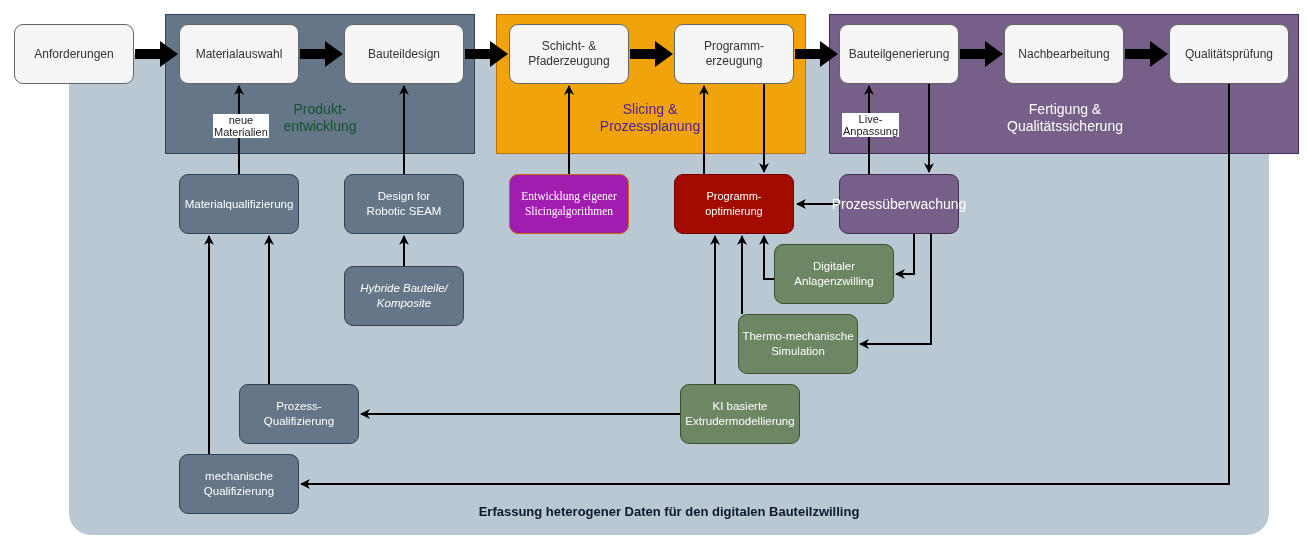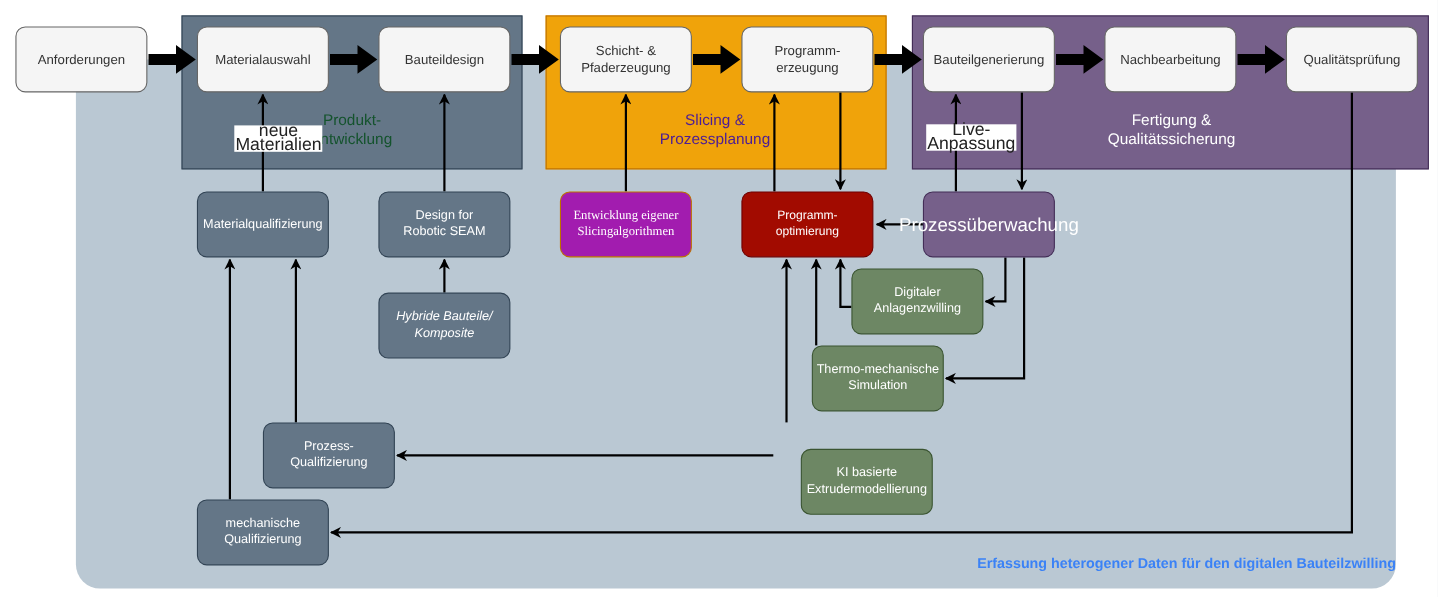--- a/index.html
+++ b/index.html
@@ -8,25 +8,25 @@
   .group { position:absolute; box-sizing:border-box; border:1px solid #3a3a4a; }
   .g-prod { left:165px; top:14px; width:310px; height:140px; background:#647687; border-color:#314354; }
   .g-slice { left:496px; top:14px; width:310px; height:140px; background:#f0a30a; border-color:#bd7000; }
   .g-fert { left:829px; top:14px; width:470px; height:140px; background:#76608a; border-color:#432d57; }
   .glabel { position:absolute; font-size:14px; text-align:center; line-height:17px; white-space:pre; }
   .box { position:absolute; box-sizing:border-box; width:120px; height:60px; border-radius:9px; display:flex; align-items:center; justify-content:center; text-align:center; font-size:12px; line-height:15px; white-space:pre; }
   .light { background:#f5f5f5; border:1px solid #666666; color:#333333; }
   .slate { background:#647687; border:1px solid #314354; color:#ffffff; font-size:11.5px; }
   .orange { background:#a21caf; border:1px solid #bd7000; color:#ffffff; font-size:11.5px;font-family:Liberation Serif, serif; }
   .red { background:#a20025; border:1px solid #6f0000; color:#ffffff; font-size:11px; background:#a20b00; }
-  .purple { background:#76608a; border:1px solid #432d57; color:#ffffff; font-size:17px; }
+  .purple { background:#76608a; border:1px solid #432d57; color:#ffffff; font-size:14px; }
   .green { background:#6d8764; border:1px solid #3a5431; color:#ffffff; font-size:11.5px; }
-  .edge-label { position:absolute; background:#ffffff; font-size:16px; line-height:12px; text-align:center; white-space:pre; color:#222; padding:0 1px; }
+  .edge-label { position:absolute; background:#ffffff; font-size:11px; line-height:12px; text-align:center; white-space:pre; color:#222; padding:0 1px; }
   svg.edges { position:absolute; left:0; top:0; width:1307px; height:543px; pointer-events:none; }
-  .footer { position:absolute; left:69px; width:1200px; top:504px; text-align:right; font-size:13px; font-weight:bold; color:#3b82f6; }
+  .footer { position:absolute; left:69px; width:1200px; top:504px; text-align:center; font-size:13px; font-weight:bold; color:#0f172a; }
 </style>
 </head>
 <body>
 
 <div class="bg"></div>
 
 <div class="group g-prod"></div>
 <div class="group g-slice"></div>
 <div class="group g-fert"></div>
 
@@ -100,18 +100,18 @@
 Slicingalgorithmen</div>
 <div class="box red" style="left:674px; top:174px;">Programm-
 optimierung</div>
 <div class="box purple" style="left:839px; top:174px;">Prozessüberwachung</div>
 <div class="box green" style="left:774px; top:244px;">Digitaler
 Anlagenzwilling</div>
 <div class="box green" style="left:738px; top:314px;">Thermo-mechanische
 Simulation</div>
 <div class="box slate" style="left:239px; top:384px;">Prozess-
 Qualifizierung</div>
-<div class="box green" style="left:728px; top:384px;margin-top:24px;">KI basierte
+<div class="box green" style="left:680px; top:384px;">KI basierte
 Extrudermodellierung</div>
 <div class="box slate" style="left:179px; top:454px;">mechanische
 Qualifizierung</div>
 
 <div class="footer">Erfassung heterogener Daten für den digitalen Bauteilzwilling</div>
 
 </body></html>

